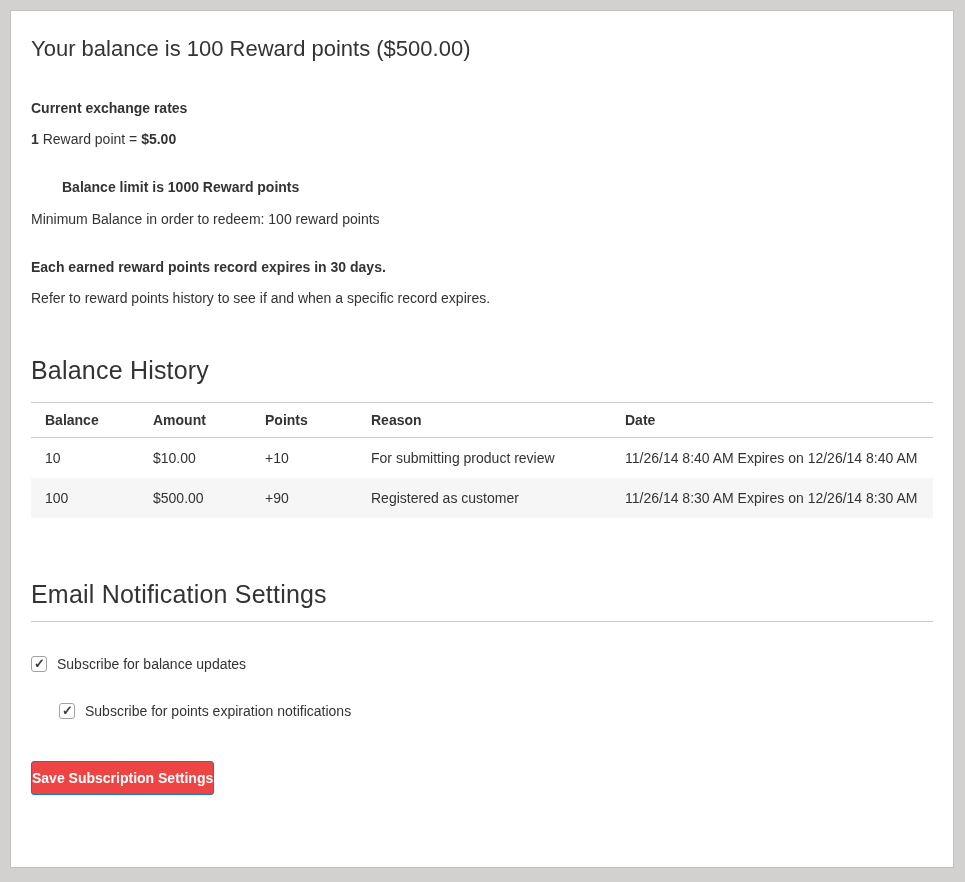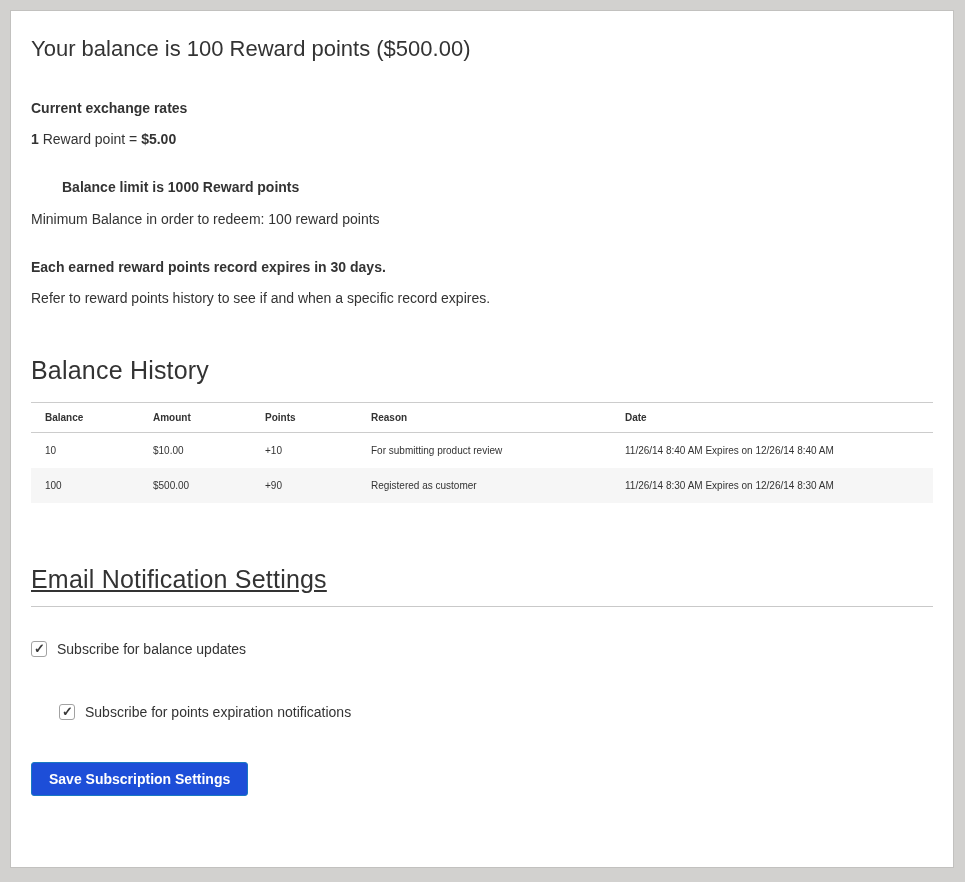--- a/index.html
+++ b/index.html
@@ -69,21 +69,21 @@
     font-weight: 300;
     color: #333;
     letter-spacing: 0.2px;
   }
   .history-title { margin-top: 50px; }
 
   table.history {
     margin-top: 17px;
     width: 100%;
     border-collapse: collapse;
-    font-size: 10px;
+    font-size: 14px;
   }
   table.history thead th {
     text-align: left;
     font-weight: bold;
     color: #333;
     padding: 9px 10px 9px 14px;
     border-top: 1px solid #ccc;
     border-bottom: 1px solid #ccc;
   }
   table.history tbody td {
@@ -94,30 +94,29 @@
   .col-balance { width: 108px; }
   .col-amount  { width: 112px; }
   .col-points  { width: 106px; }
   .col-reason  { width: 254px; }
 
   
   .notif-title-row {
     margin-top: 62px;
     padding-bottom: 12px;
     border-bottom: 1px solid #c9c9c9;
-    text-decoration: underline;
   }
   .checkbox-field {
     display: flex;
     align-items: center;
     gap: 10px;
     font-size: 14px;
   }
   .checkbox-field.first { margin-top: 34px; }
-  .checkbox-field.second { margin-top: 47px; padding-left: 28px; }
+  .checkbox-field.second { margin-top: 31px; padding-left: 28px; }
   input[type="checkbox"] {
     appearance: none;
     -webkit-appearance: none;
     width: 16px; height: 16px;
     border: 1px solid #a2a2a2;
     border-radius: 3px;
     background: #fff;
     position: relative;
     cursor: pointer;
     flex: 0 0 auto;
@@ -128,28 +127,28 @@
     left: 2px; top: -1px;
     font-size: 13px;
     font-weight: bold;
     color: #3a3a3a;
   }
   .checkbox-label { cursor: pointer; }
 
   .save-button {
     margin-top: 42px;
     display: inline-block;
-    background: #1d4ed8;
+    background: #ef4444;
     color: #fff;
     border: 1px solid #1979c3;
     border-radius: 3px;
     font-family: "Liberation Sans", sans-serif;
     font-size: 14px;
     font-weight: bold;
-    padding: 8px 17px;
+    padding: 8px 0;
     cursor: pointer;
   }
 </style>
 </head>
 <body>
 
 <div class="card">
 
 
   <div class="balance-summary">Your balance is 100 Reward points ($500.00)</div>

